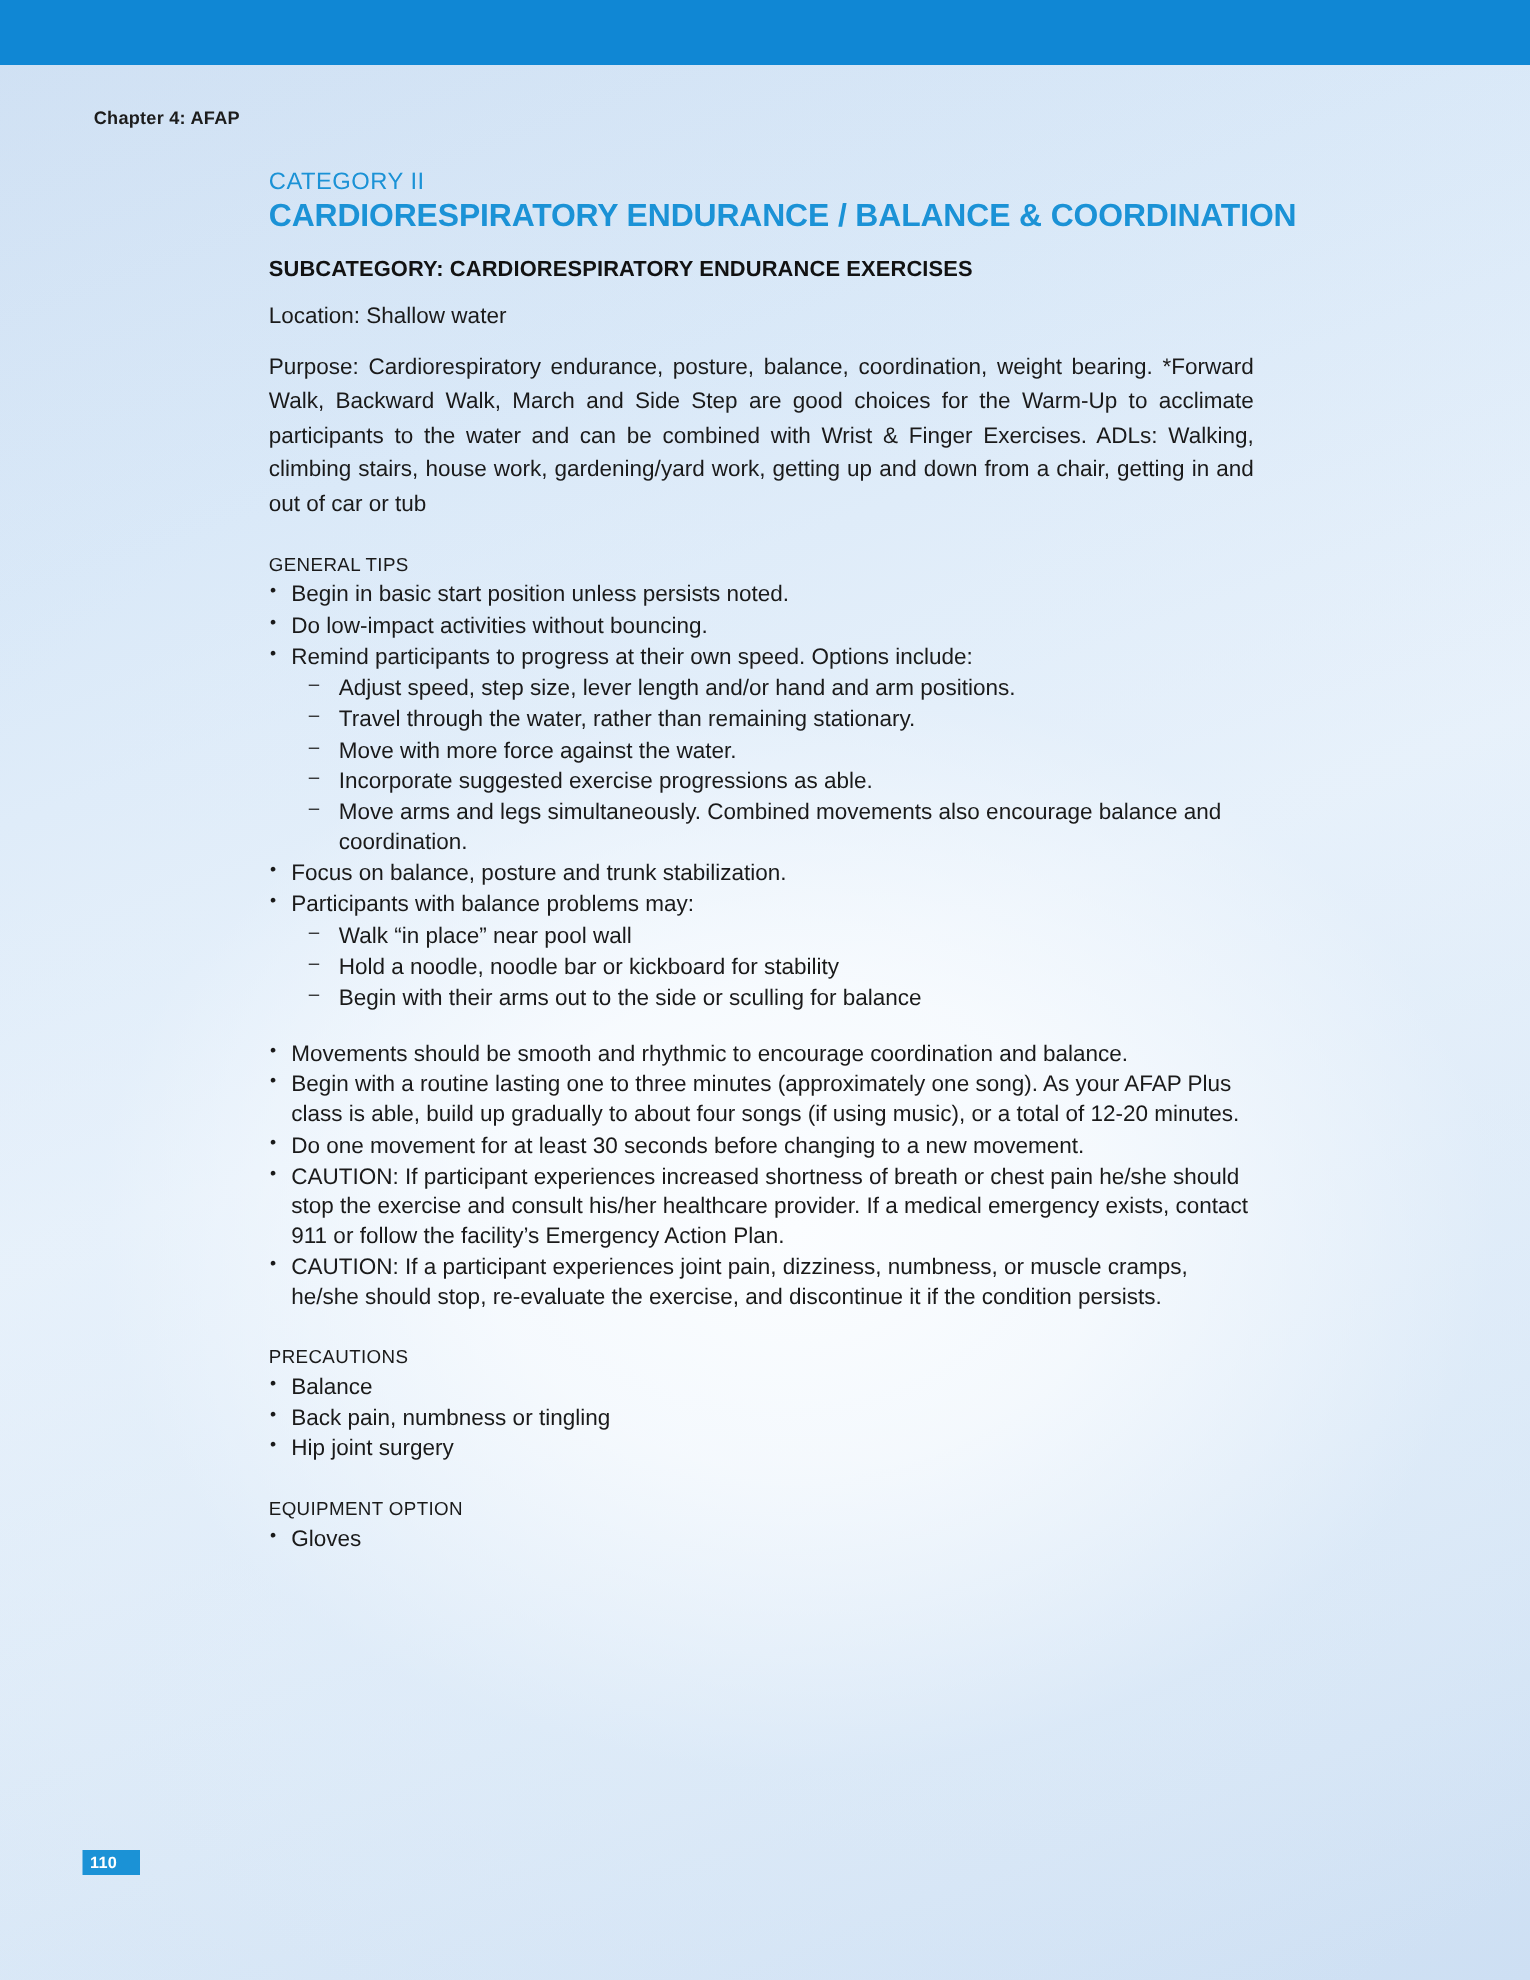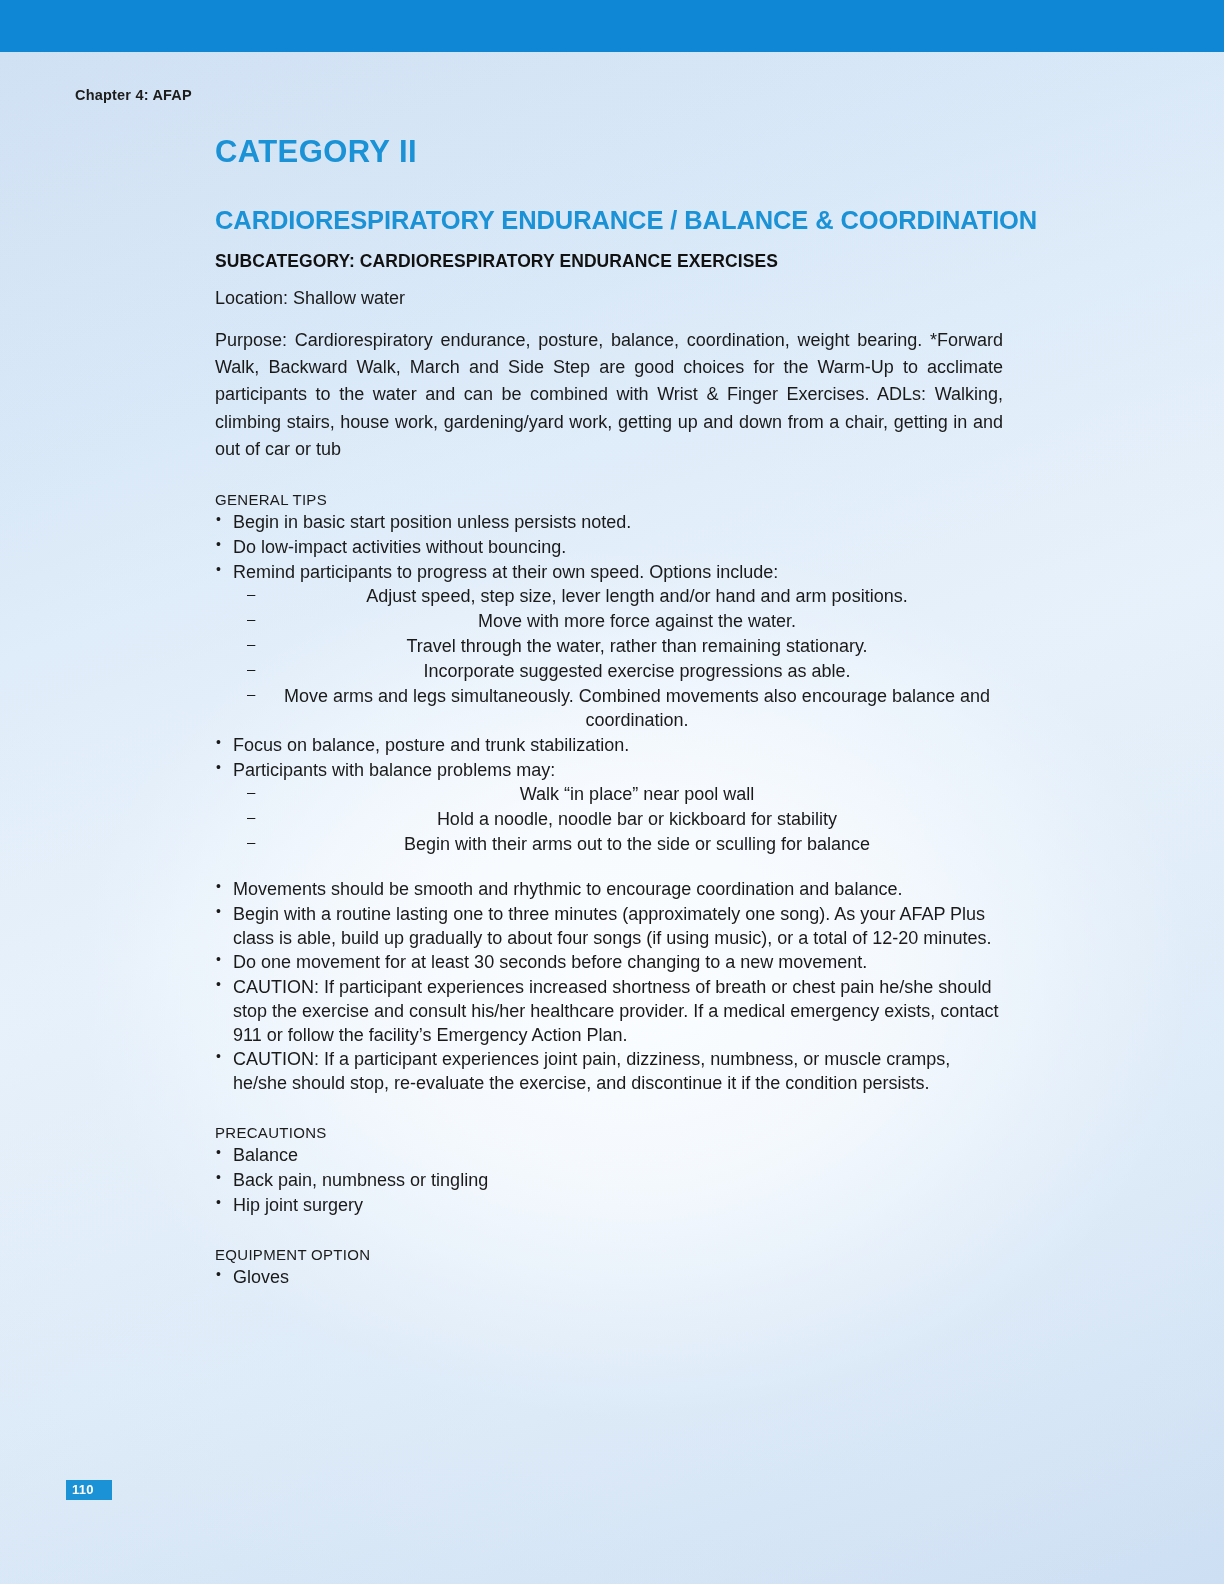--- a/index.html
+++ b/index.html
@@ -40,24 +40,24 @@
     color: #1c1c1c;
   }
   .content {
     position: absolute;
     top: 136px;
     left: 215px;
     width: 788px;
   }
   .cat-title {
     color: #1b92d6;
-    font-size: 31px;
-    font-weight: bold;
+    font-size: 19px;
+    font-weight: normal;
     letter-spacing: 0.4px;
-    margin: 0 0 38px 0;
+    margin: 0 0 4px 0;
     line-height: 1.05;
   }
   .cat-subtitle {
     color: #1b92d6;
     font-size: 25.5px;
     font-weight: bold;
     letter-spacing: -0.1px;
     margin: 0 0 18px 0;
     line-height: 1.05;
     white-space: nowrap;
@@ -108,21 +108,20 @@
     position: absolute;
     left: 1px;
     top: -1px;
     font-size: 14px;
     color: #1a1a1a;
   }
   ul.lvl2 {
     list-style: none;
     margin: 0 0 0 0;
     padding: 0 0 0 0;
-    text-align: center;
   }
   ul.lvl2 > li {
     position: relative;
     padding-left: 28px;
     margin-left: 28px;
     font-size: 18px;
     color: #1a1a1a;
     line-height: 1.33;
     margin-bottom: 1px;
   }
@@ -184,22 +183,22 @@
     <div class="section-head">GENERAL TIPS</div>
 
     <ul class="lvl1">
       <li>Begin in basic start position unless persists noted.</li>
       <li>Do low-impact activities without bouncing.</li>
       <li>Remind participants to progress at their own speed.  Options include:</li>
     </ul>
 
     <ul class="lvl2">
       <li>Adjust speed, step size, lever length and/or hand and arm positions.</li>
+      <li>Travel through the water, rather than remaining stationary.</li>
       <li>Move with more force against the water.</li>
-      <li>Travel through the water, rather than remaining stationary.</li>
       <li>Incorporate suggested exercise progressions as able.</li>
       <li>Move arms and legs simultaneously.  Combined movements also encourage balance and coordination.</li>
     </ul>
 
     <ul class="lvl1">
       <li>Focus on balance, posture and trunk stabilization.</li>
       <li>Participants with balance problems may:</li>
     </ul>
 
     <ul class="lvl2">

